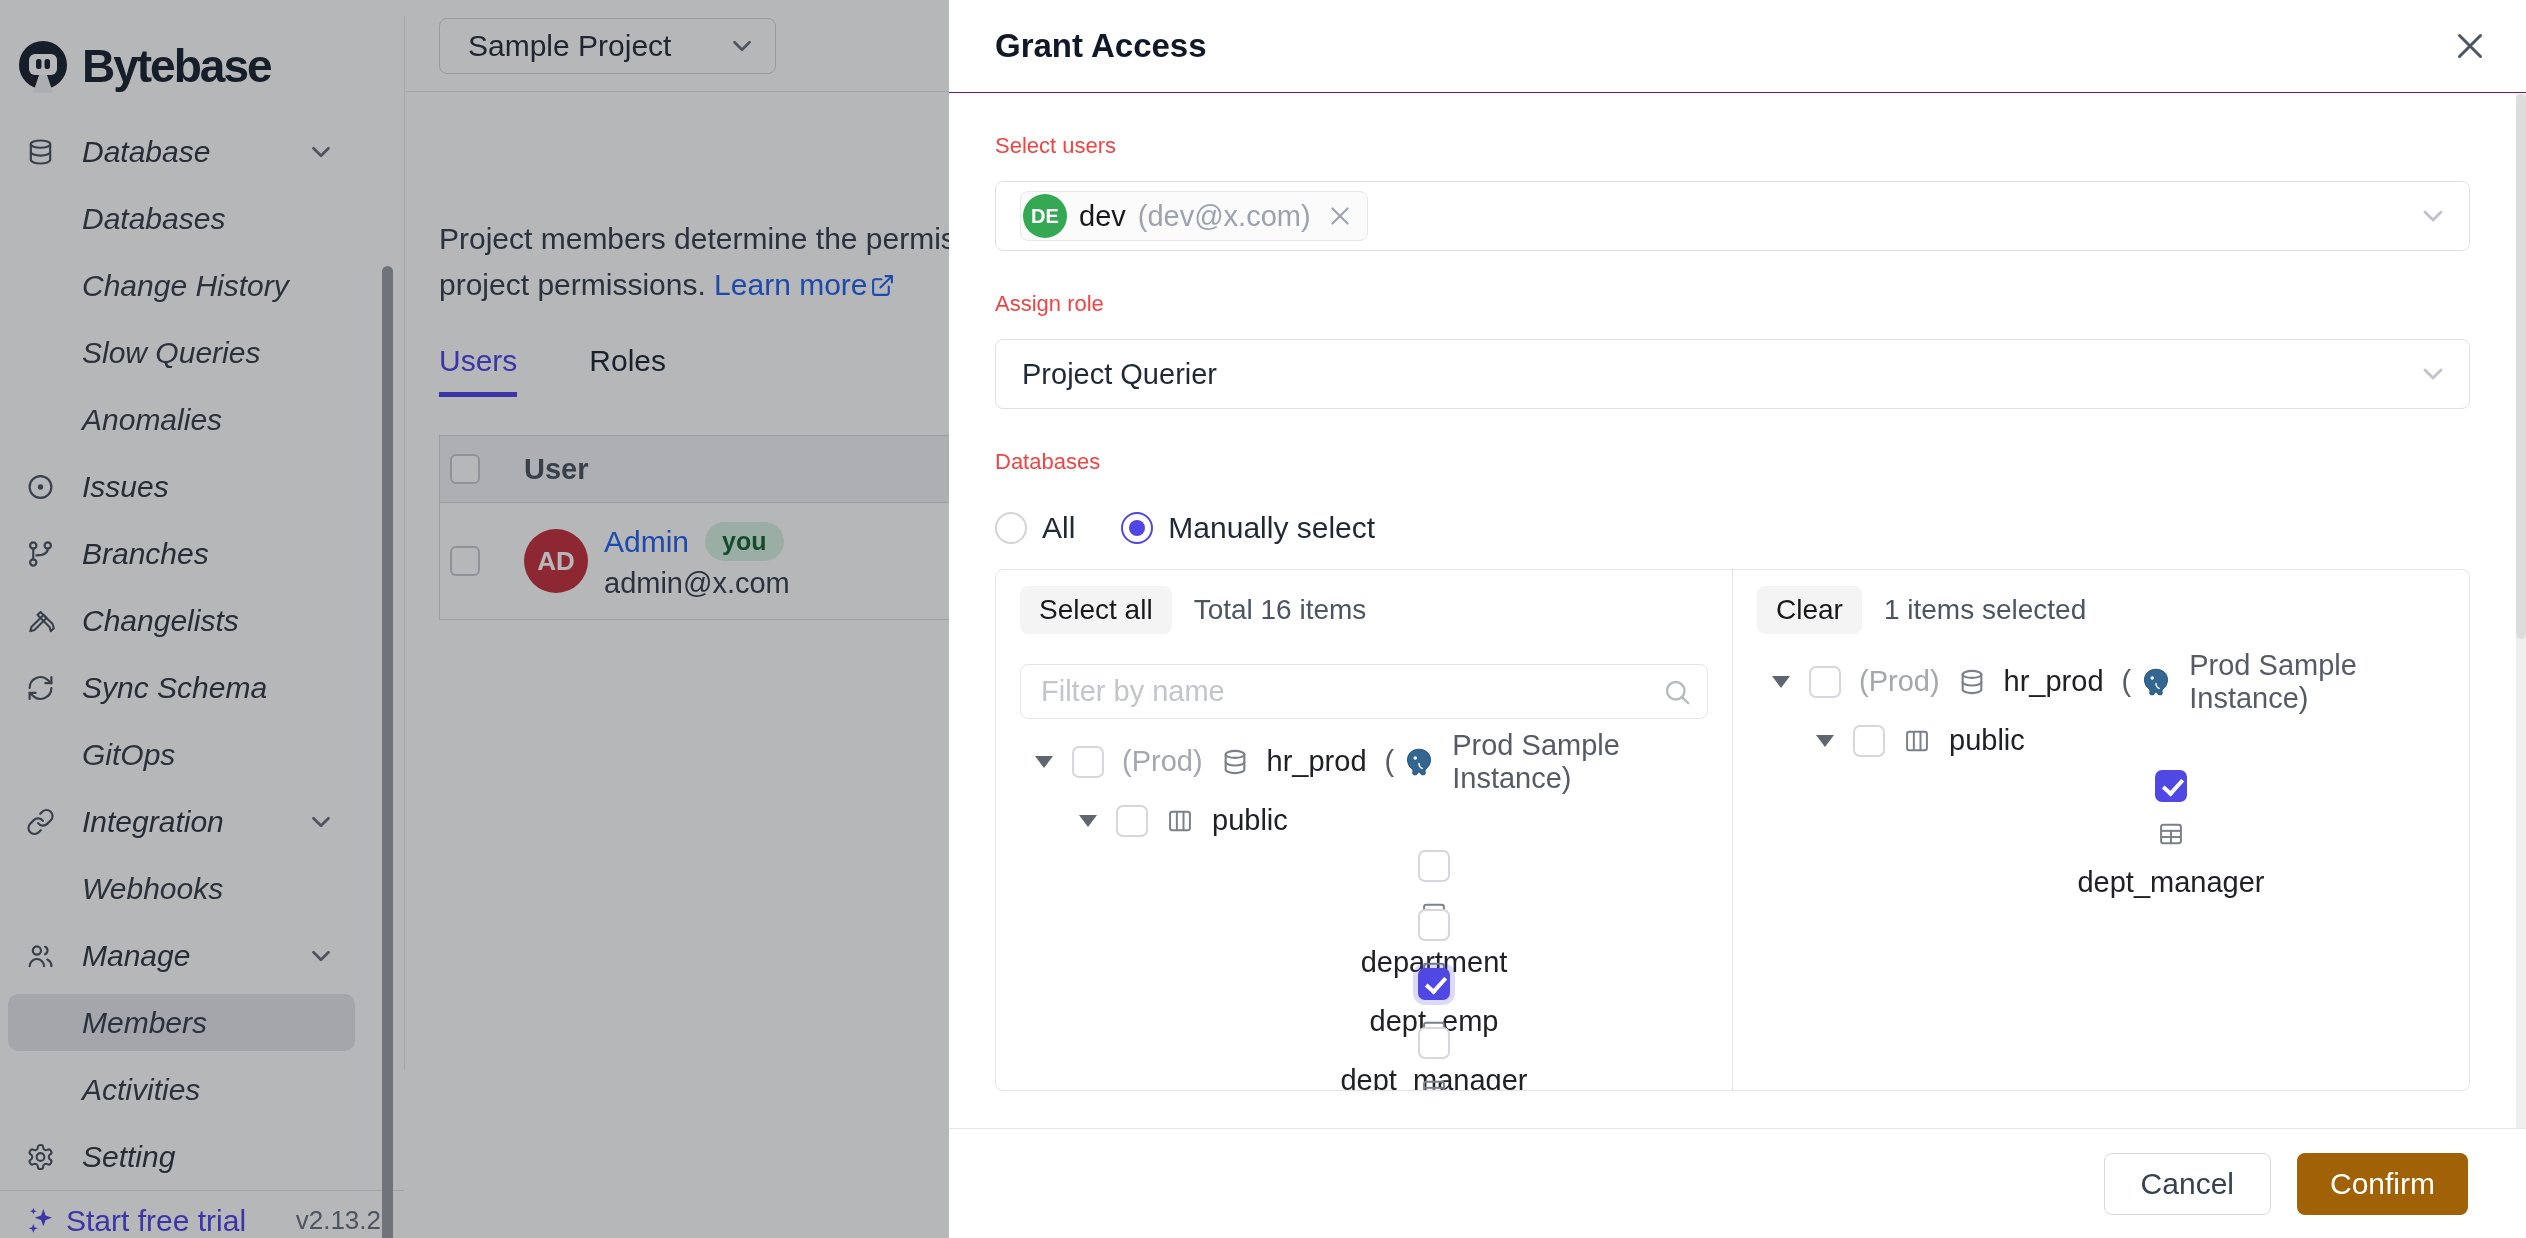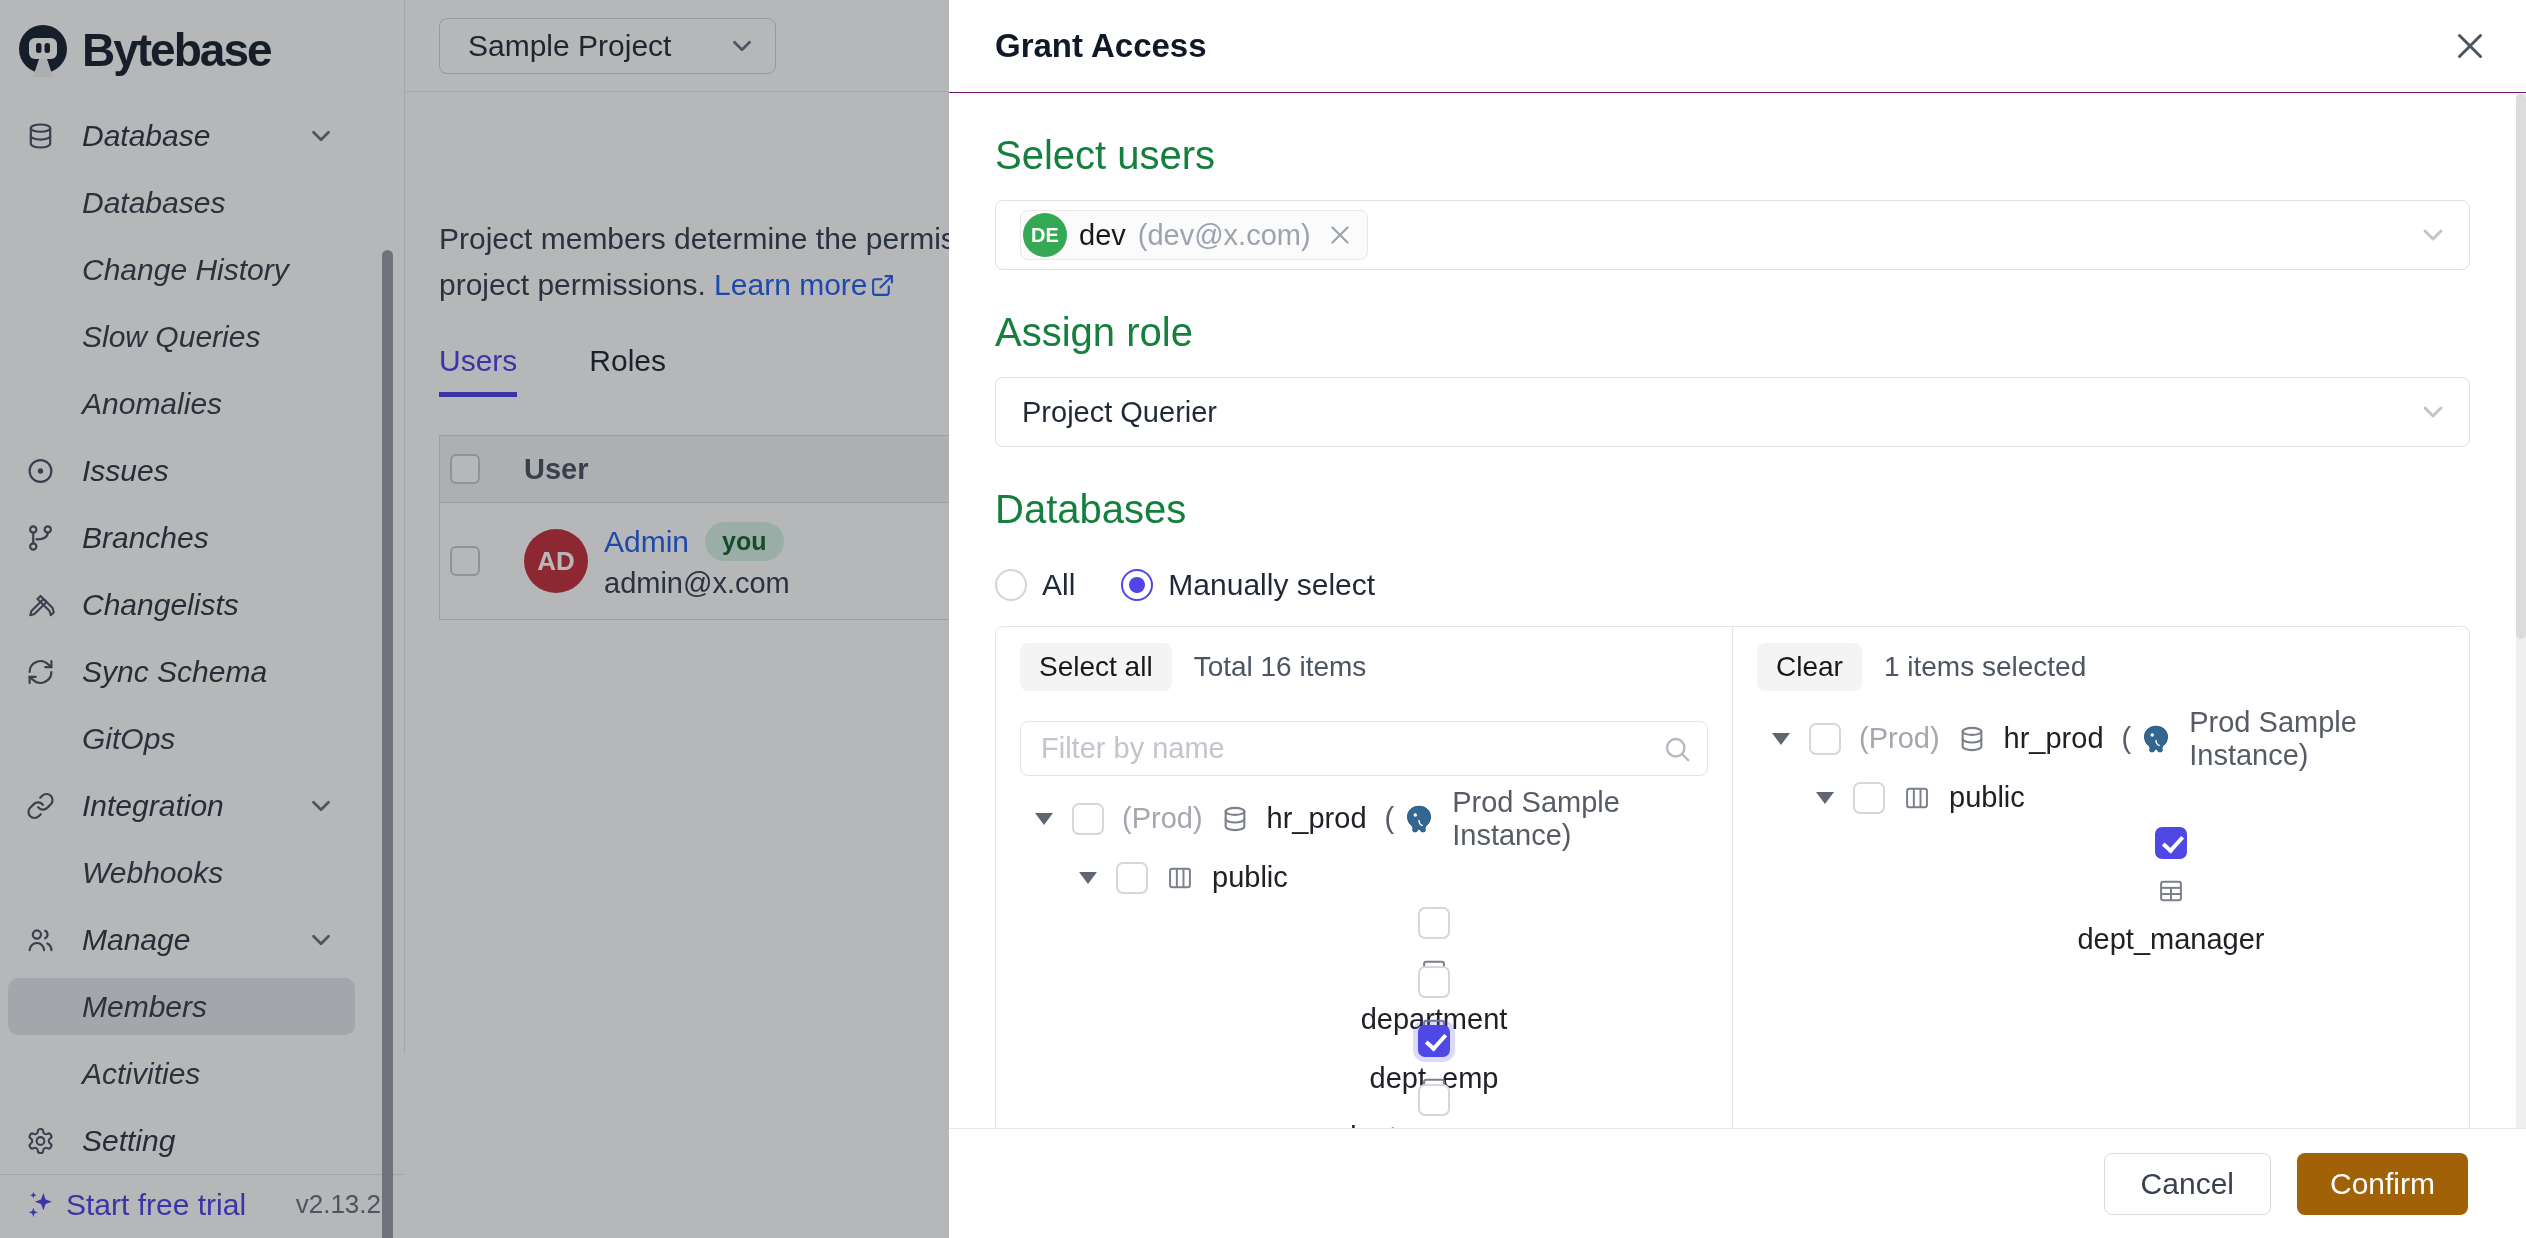--- a/index.html
+++ b/index.html
@@ -5,21 +5,21 @@
   html,body{margin:0;padding:0;background:#888;}
   *{box-sizing:border-box;}
   .app{
     position:relative;width:2526px;height:1238px;overflow:hidden;background:#fff;
     font-family:"Liberation Sans","DejaVu Sans",sans-serif;color:#1f2937;
   }
   svg{display:block;}
   .ico{flex:none;}
 
   
-  .sidebar{position:absolute;left:0;top:0;width:405px;height:1054px;background:#fff;border-right:1px solid #e5e7eb;display:flex;flex-direction:column;}
+  .sidebar{position:absolute;left:0;top:16px;width:405px;height:1054px;background:#fff;border-right:1px solid #e5e7eb;display:flex;flex-direction:column;}
   .logo-row{height:100px;display:flex;align-items:center;padding-left:16px;gap:12px;flex:none;}
   .logo-text{font-size:46px;font-weight:800;color:#1b2433;letter-spacing:-2px;}
   .nav{flex:1;position:relative;padding-top:2px;}
   .nav-item{height:67px;display:flex;align-items:center;position:relative;padding-left:82px;font-size:30px;color:#333a45;cursor:pointer;}
   .nav-item .nav-ico{position:absolute;left:26px;top:50%;transform:translateY(-50%);color:#4b5563;}
   .nav-item .chev{position:absolute;left:306px;top:50%;transform:translateY(-50%);color:#6b7280;}
   .nav-item.child{color:#3a414d;}
   .nav-item .pill{position:absolute;left:8px;top:5px;width:347px;height:57px;background:#e5e7eb;border-radius:10px;z-index:0;}
   .nav-item span.lbl{position:relative;z-index:1;font-style:italic;}
   .side-scroll-thumb{position:absolute;left:382px;top:150px;width:11px;height:1015px;background:#9aa0a6;border-radius:6px;}
@@ -52,21 +52,21 @@
 
   
   .overlay{position:absolute;inset:0;background:rgba(13,16,23,0.30);z-index:40;}
 
   
   .modal{position:absolute;left:949px;top:0;right:0;bottom:0;background:#fff;z-index:60;}
   .modal-header{height:93px;border-bottom:1px solid #701a75;display:flex;align-items:center;justify-content:space-between;padding:0 34px 0 46px;}
   .modal-title{font-size:33px;font-weight:600;color:#111827;}
   .close-btn{color:#4b5563;cursor:pointer;padding:4px;}
   .modal-body{position:absolute;top:93px;bottom:110px;left:0;right:0;padding:40px 56px 0 46px;overflow:hidden;}
-  .field-label{font-size:40px;color:#15803d;}
+  .field-label{font-size:22px;color:#ef4444;}
   .sel-box{margin-top:22px;height:70px;border:1px solid #e0e0e4;border-radius:8px;position:relative;display:flex;align-items:center;padding:0 70px 0 10px;background:#fff;cursor:pointer;}
   .sel-chev{position:absolute;right:20px;top:50%;transform:translateY(-50%);color:#c2c3cc;}
   .user-chip{display:flex;align-items:center;gap:12px;height:50px;background:#fbfbfc;border:1px solid #e7e7ec;border-radius:8px;padding:0 14px 0 2px;margin-left:14px;}
   .avatar-de{width:44px;height:44px;border-radius:50%;background:#34a853;color:#fff;font-size:20px;font-weight:bold;display:flex;align-items:center;justify-content:center;flex:none;}
   .chip-name{font-size:29px;color:#18181b;}
   .chip-email{font-size:29px;color:#9ca3af;}
   .chip-x{color:#9ca3af;margin-left:4px;cursor:pointer;}
   .sel-value{font-size:29px;color:#1f2937;margin-left:16px;}
   .sec-gap{margin-top:40px;}
   .radio-row{display:flex;align-items:flex-end;gap:46px;margin-top:26px;height:44px;}

